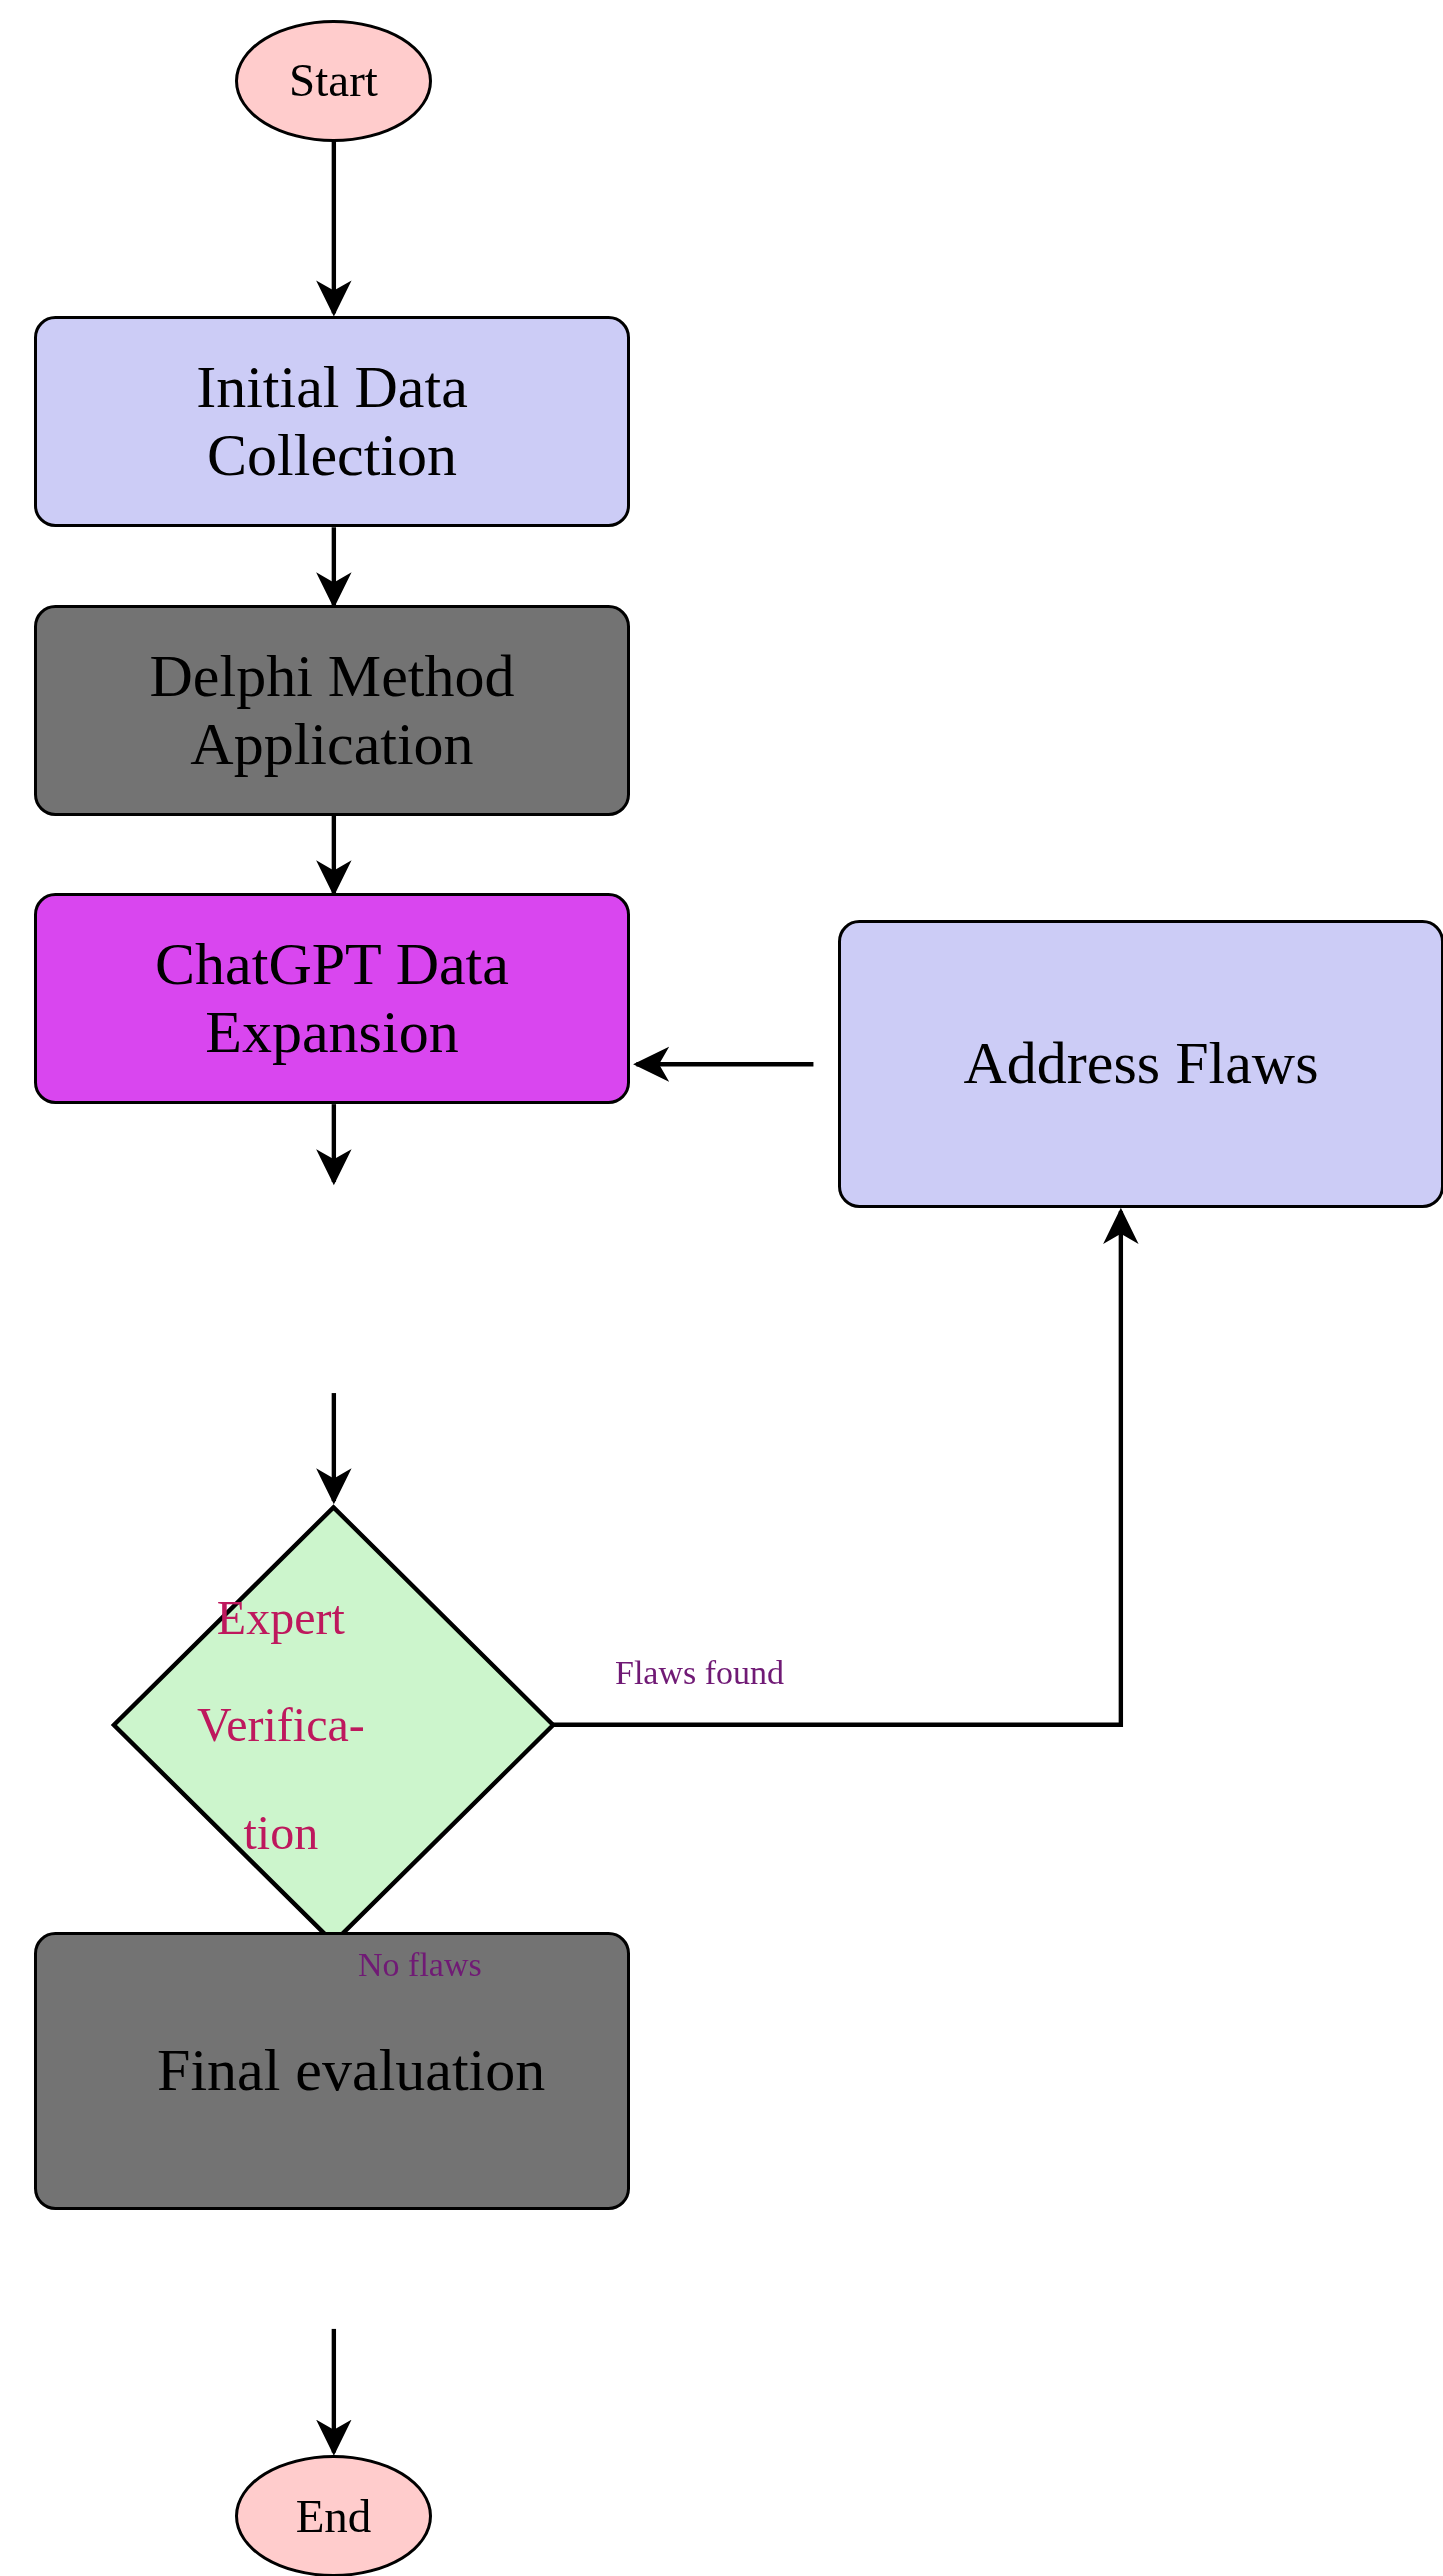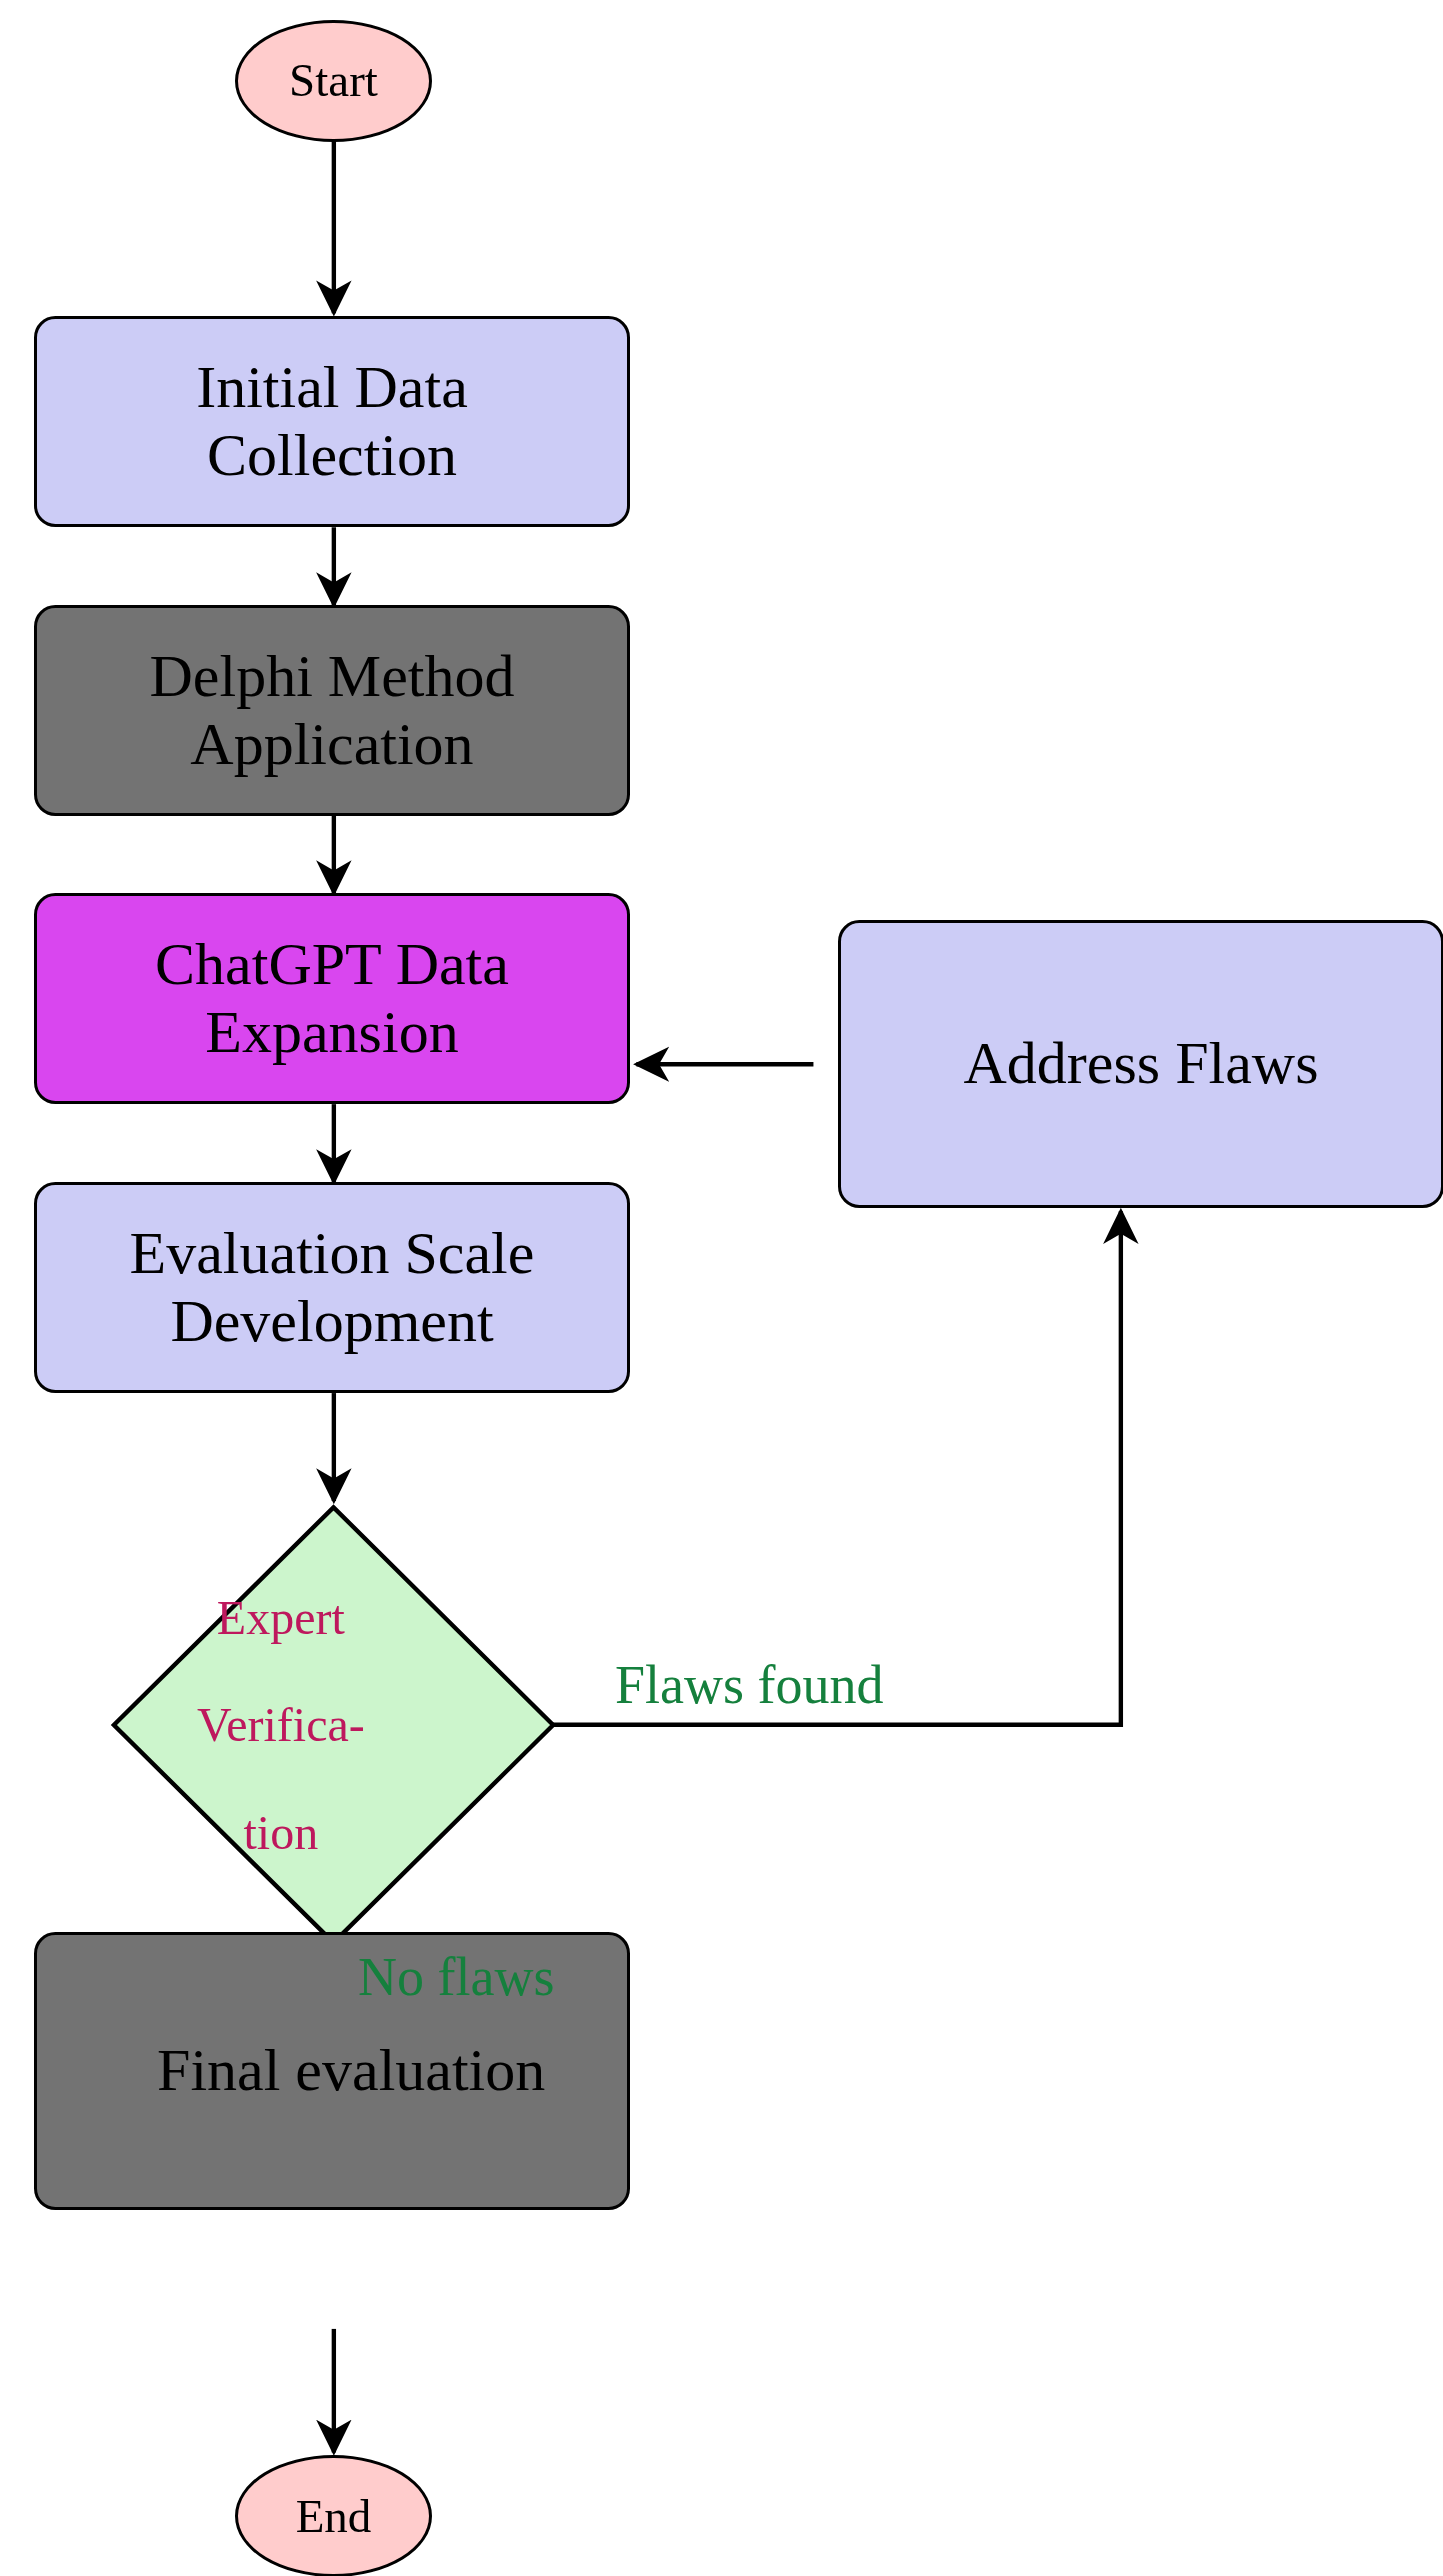--- a/index.html
+++ b/index.html
@@ -69,22 +69,22 @@
     color: #be185d;
     line-height: 1.12;
     pointer-events: none;
   }
   .node-decision-label span {
     display: block;
     width: 62%;
   }
   .edge-label {
     position: absolute;
-    font-size: 54px;
-    color: #15803d;
+    font-size: 34px;
+    color: #701a75;
     white-space: nowrap;
     font-family: Liberation Serif, serif;
   }
 </style>
 </head>
 <body>
 
 <div id="canvas">
 
   <svg class="edges" viewBox="0 0 1484 2648">
@@ -133,26 +133,20 @@
     </span>
   </div>
 
   <div class="node node-process" style="left:34px; top:893px; width:596px; height:211px; background:#d946ef;">
     <span>
       <span>ChatGPT Data</span><br>
       <span>Expansion</span>
     </span>
   </div>
 
-  <div class="node node-process" style="left:34px; top:1182px; width:596px; height:211px; background:#ccccf6;">
-    <span>
-      <span>Evaluation Scale</span><br>
-      <span>Development</span>
-    </span>
-  </div>
 
   <div class="node node-process" style="left:838px; top:920px; width:606px; height:288px; background:#ccccf6;">
     <span>Address Flaws</span>
   </div>
 
   <div class="node-decision-wrap" style="left:110px; top:1503px; width:447px; height:444px;">
     <svg width="447" height="444" viewBox="0 0 460 456">
       <polygon points="230,4 456,228 230,452 4,228" fill="#ccf5cc" stroke="#000000" stroke-width="4.5" stroke-linejoin="miter"></polygon>
     </svg>
     <div class="node-decision-label">

